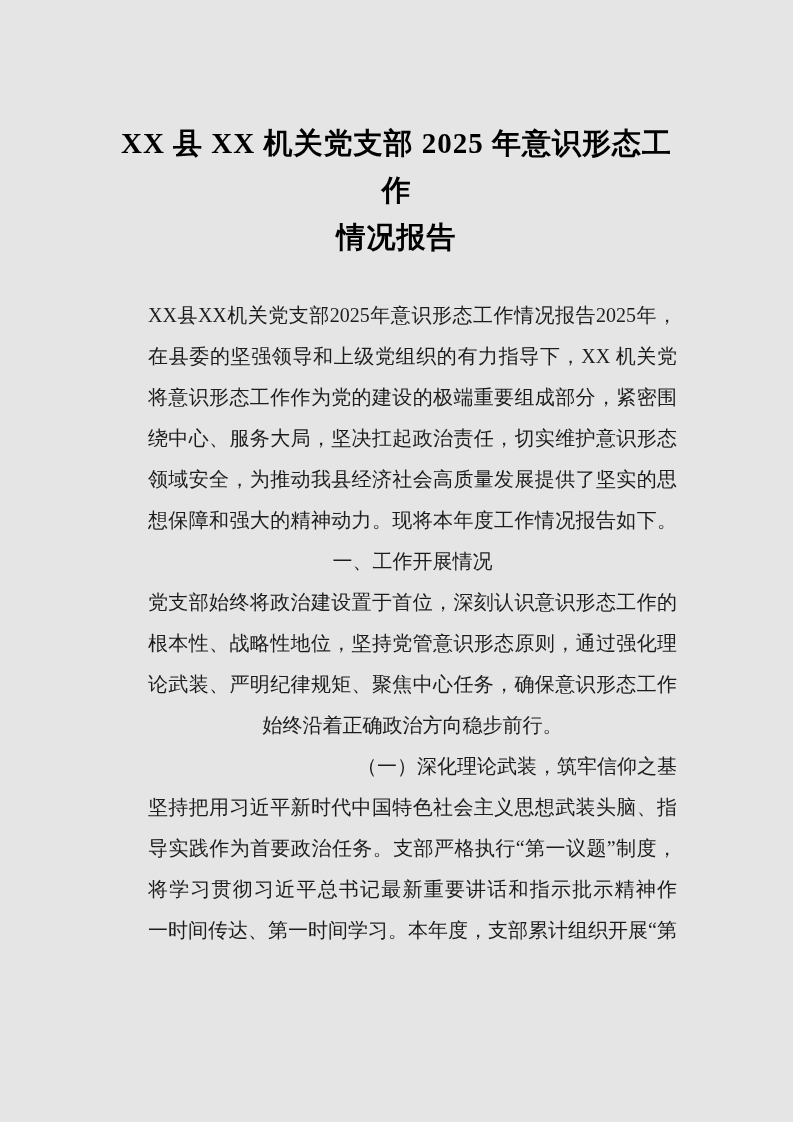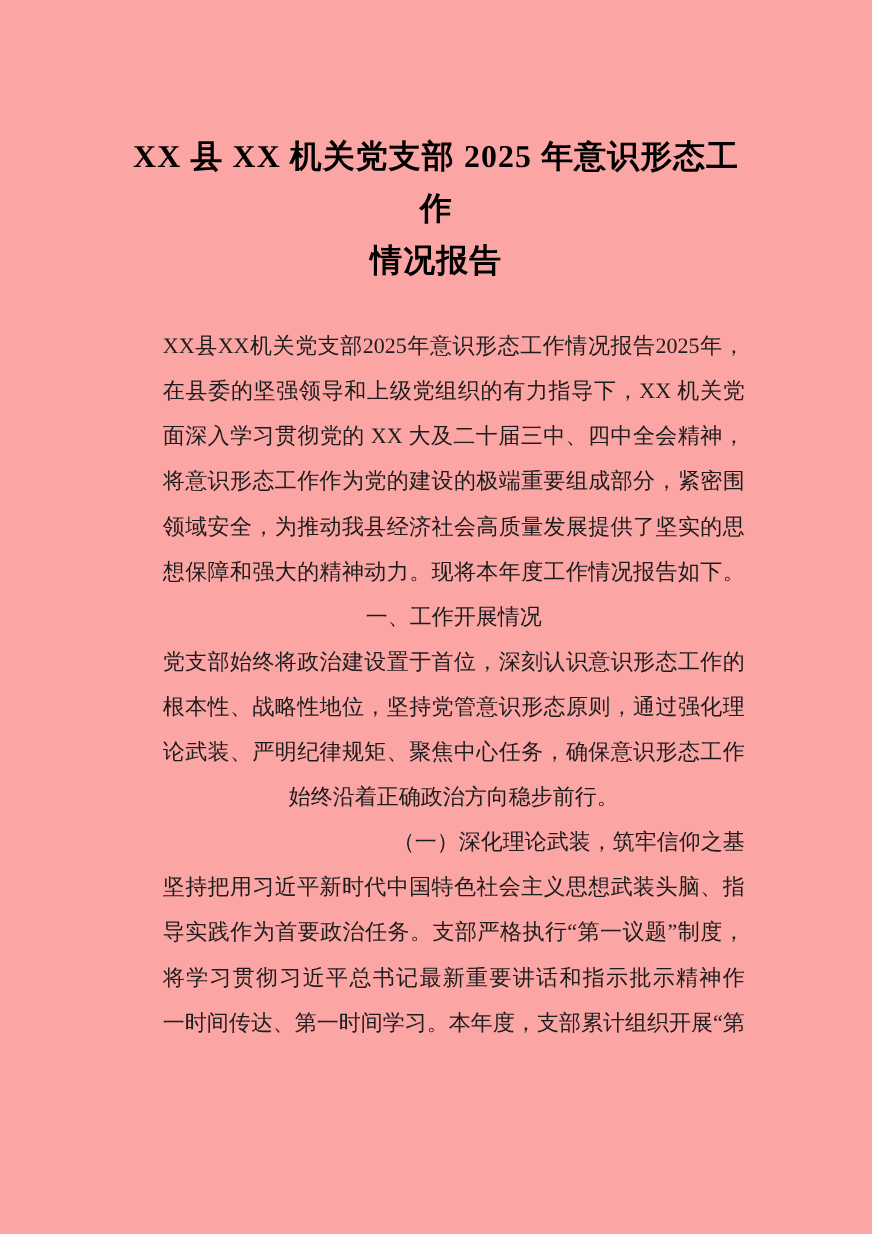--- a/index.html
+++ b/index.html
@@ -4,21 +4,21 @@
 <style>
   html, body {
     margin: 0;
     padding: 0;
     background: #ffffff;
   }
   .page {
     position: relative;
     width: 793px;
     height: 1122px;
-    background: #fca5a5;
+    background: #e5e5e5;
     overflow: hidden;
     font-family: "Liberation Serif", "DejaVu Serif", serif;
   }
   .doc-title {
     margin: 120px 116px 0 116px;
     width: 561px;
     font-size: 29px;
     line-height: 47px;
     font-weight: bold;
     text-align: center;
@@ -58,22 +58,22 @@
 <div class="page">
 
   <h1 class="doc-title">
     <span class="tl">XX 县 XX 机关党支部 2025 年意识形态工作</span>
     <span class="tl">情况报告</span>
   </h1>
 
   <div class="doc-body">
     <div class="ln j">XX县XX机关党支部2025年意识形态工作情况报告2025年，</div>
     <div class="ln j">在县委的坚强领导和上级党组织的有力指导下，XX 机关党</div>
-    <div class="ln j">面深入学习贯彻党的 XX 大及二十届三中、四中全会精神，</div>
     <div class="ln j">将意识形态工作作为党的建设的极端重要组成部分，紧密围</div>
+    <div class="ln j">绕中心、服务大局，坚决扛起政治责任，切实维护意识形态</div>
     <div class="ln j">领域安全，为推动我县经济社会高质量发展提供了坚实的思</div>
     <div class="ln j">想保障和强大的精神动力。现将本年度工作情况报告如下。</div>
     <div class="ln l">一、工作开展情况</div>
     <div class="ln j">党支部始终将政治建设置于首位，深刻认识意识形态工作的</div>
     <div class="ln j">根本性、战略性地位，坚持党管意识形态原则，通过强化理</div>
     <div class="ln j">论武装、严明纪律规矩、聚焦中心任务，确保意识形态工作</div>
     <div class="ln l">始终沿着正确政治方向稳步前行。</div>
     <div class="ln sub">（一）深化理论武装，筑牢信仰之基</div>
     <div class="ln j">坚持把用习近平新时代中国特色社会主义思想武装头脑、指</div>
     <div class="ln j">导实践作为首要政治任务。支部严格执行“第一议题”制度，</div>

